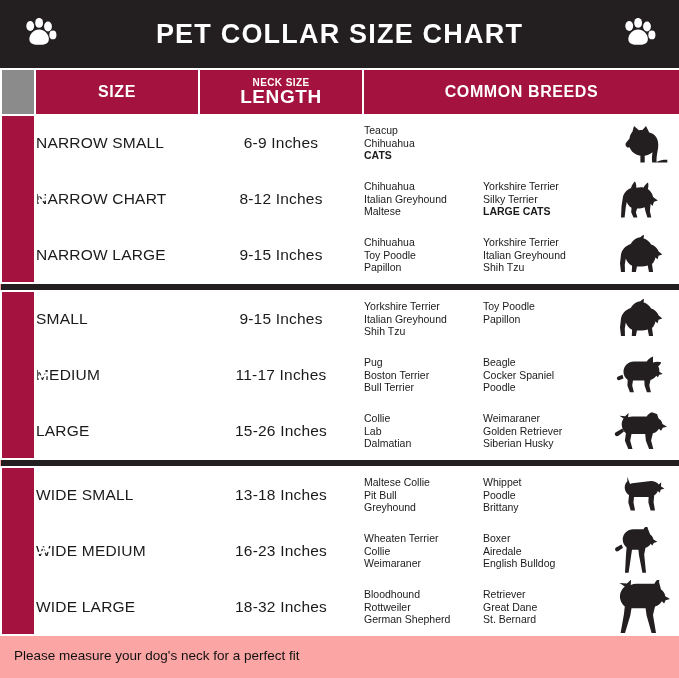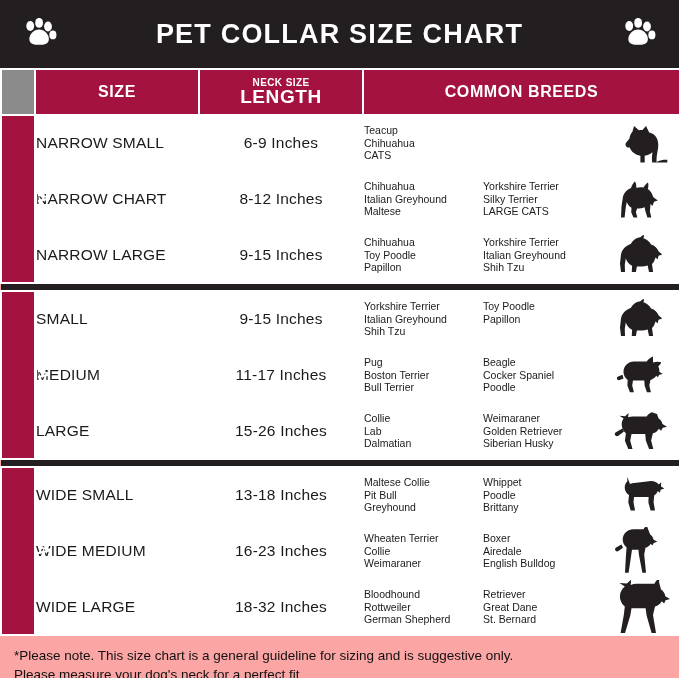--- a/index.html
+++ b/index.html
@@ -138,21 +138,21 @@
     display: flex;
     gap: 0;
   }
   .breedcol {
     flex: 1 1 50%;
     font-size: 10.5px;
     line-height: 12.5px;
     color: #1a1a1a;
   }
   .breedcol .b {
-    font-weight: normal;
+    font-weight: bold;
   }
   .cell-icon {
     text-align: center;
     padding: 2px;
   }
   .cell-icon svg {
     display: block;
     margin: 0 auto;
   }
 
@@ -445,17 +445,16 @@
           <svg width="70" height="54" viewBox="0 0 70 54">
             <path fill="#231f20" d="M52 2l2 7.5c2.4 1.5 4 4 4.3 6.8l4.7 2.7-4.4 1.3-1.5 3.2-2.3-2.2c-1.3 2.6-3.8 4.5-6.8 5.2l-2 8.5 3 18h-4.4l-5-17.6-1-7.2H24.5l-1.2 7.2-5.3 17.6h-4.4l3.2-18 1-8.6c-3-2.5-4.9-6.1-4.9-10 0-4 1.9-7.5 4.9-10l-5.3-3.4 7.4.6 4.2-4-.4 5.3c1.8-.8 3.8-1.2 5.9-1.2h17.8c1.2-2.5 3.1-4.6 5.3-5.8L52 2z"></path>
           </svg>
         </td>
       </tr>
     </tbody>
       </table>
   </div>
 
   <div class="note">
-    <div>*Please note. This size chart is a general guideline for sizing and is suggestive only.</div>
     <div>Please measure your dog's neck for a perfect fit</div>
   </div>
 
 </div>
 
 </body></html>

